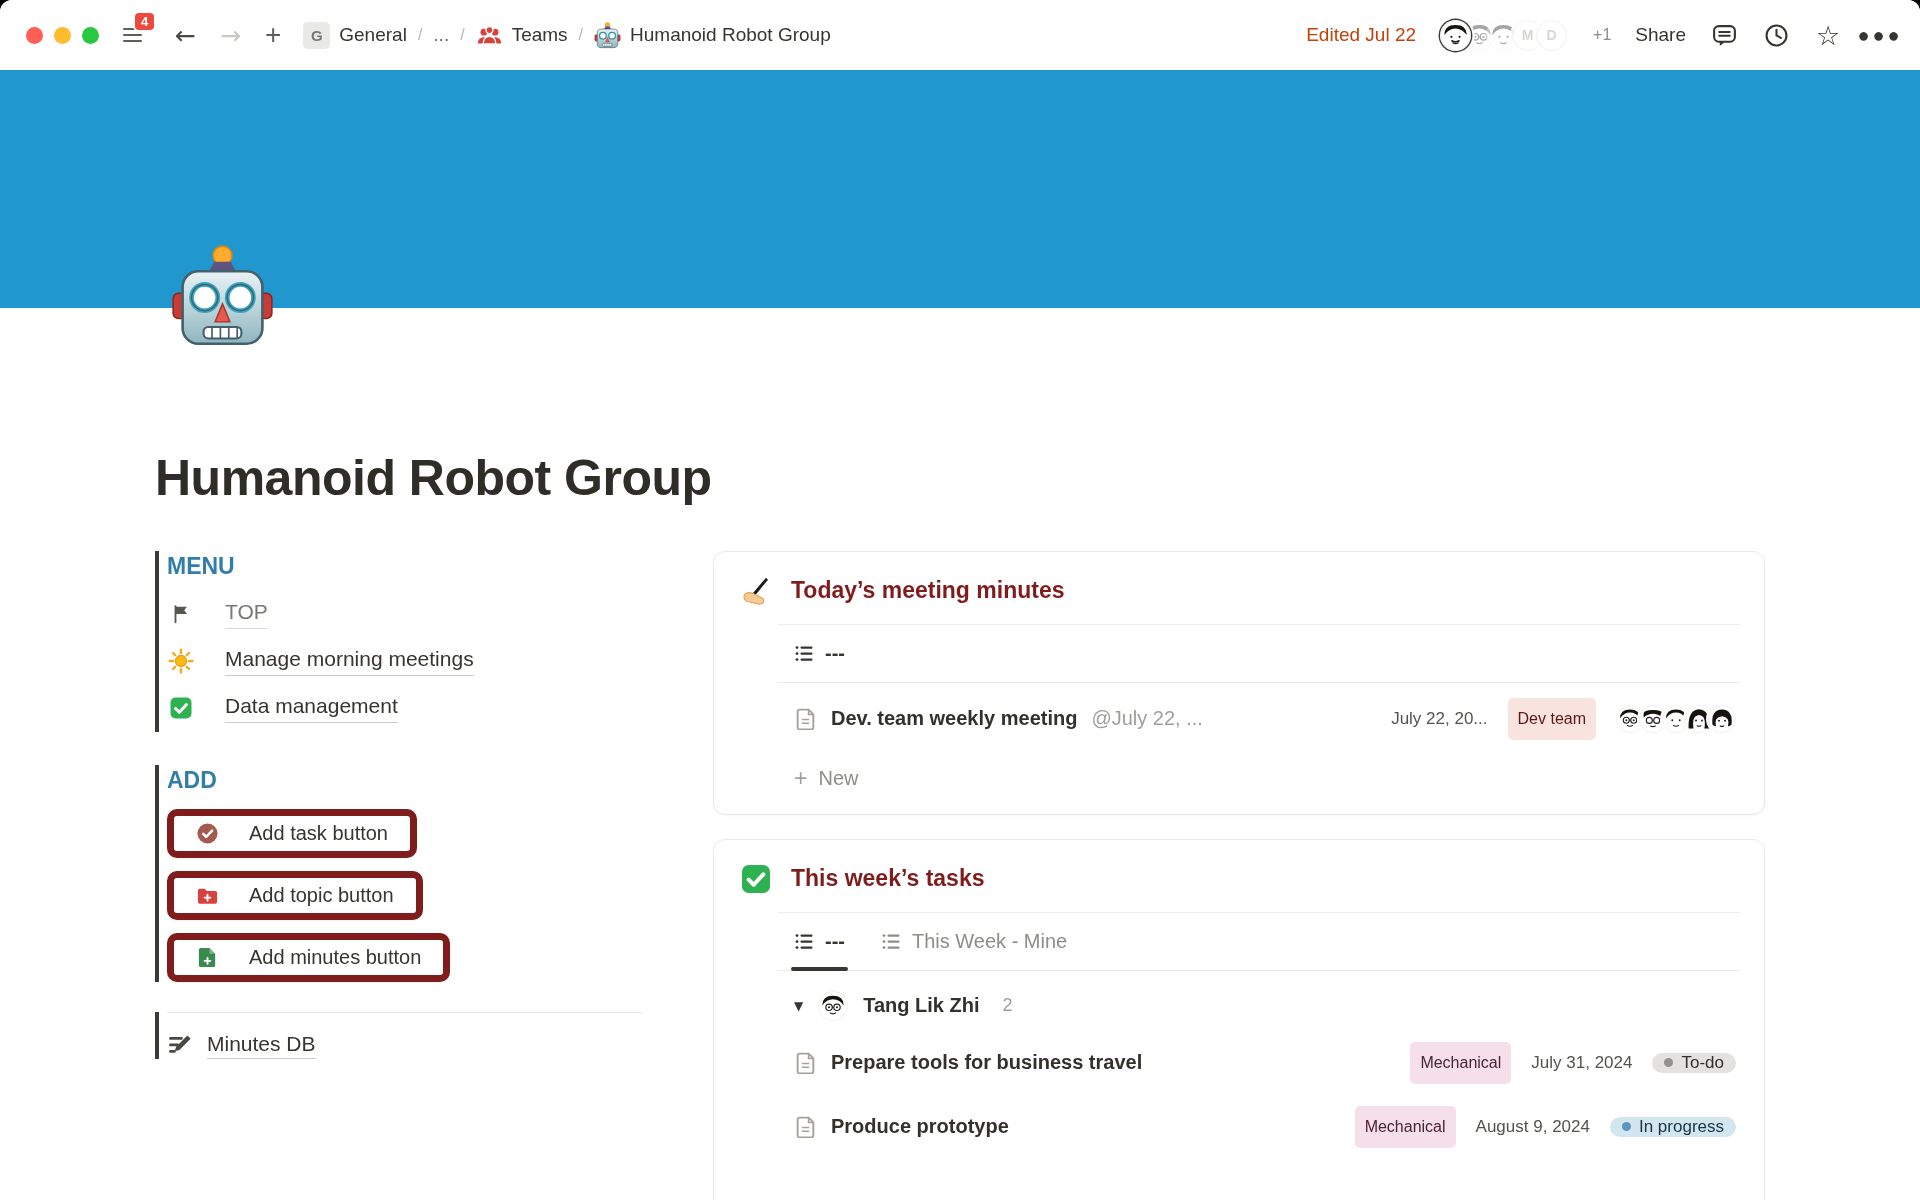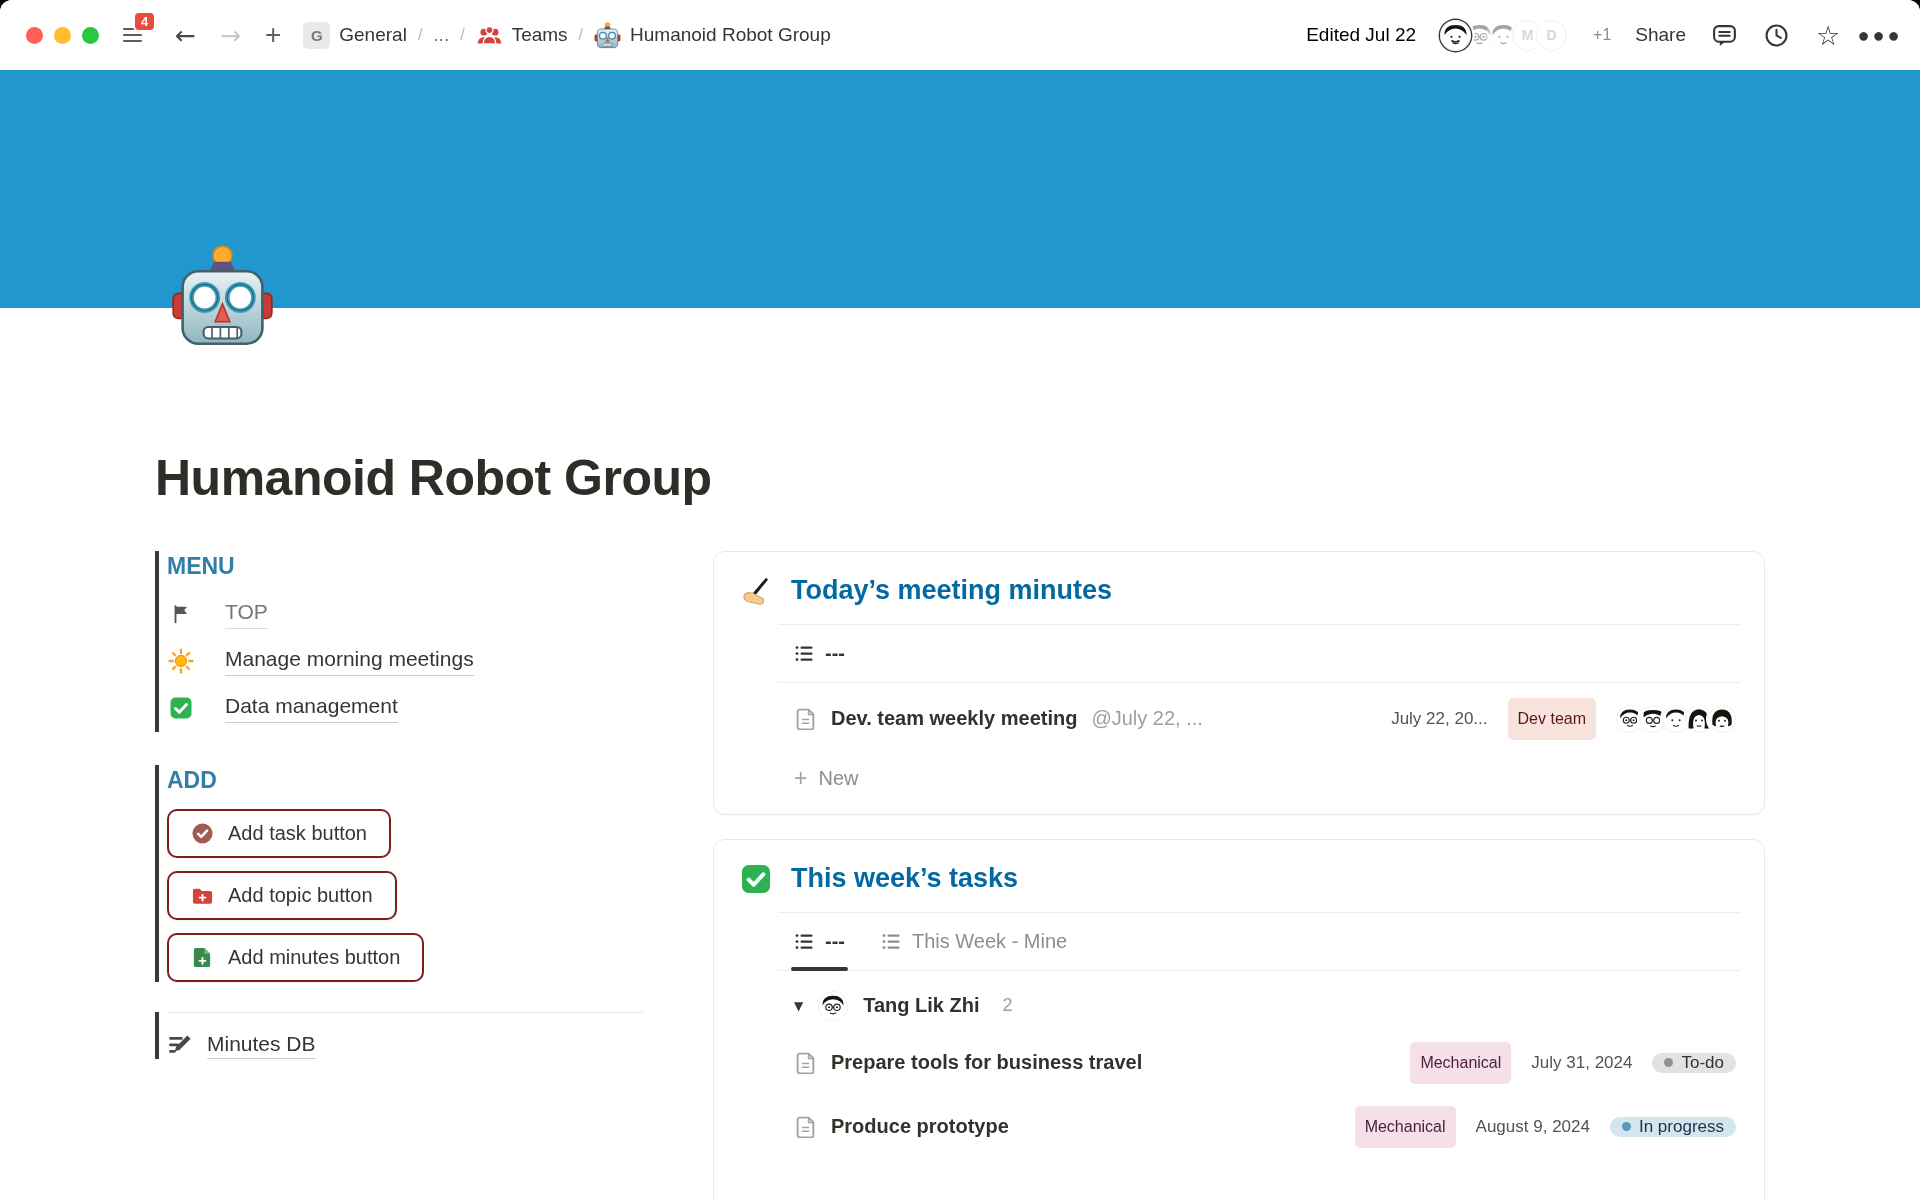--- a/index.html
+++ b/index.html
@@ -27,21 +27,21 @@
   .nav-arrow{font-size:25px;color:#4A4843;margin-right:24px;cursor:pointer;font-family:"DejaVu Sans",sans-serif}
   .nav-arrow.disabled{color:#C9C8C5}
   .plus-btn{font-size:28px;color:#5F5E5B;font-weight:400;margin-right:22px;cursor:pointer;line-height:1}
   .crumbs{display:flex;align-items:center;gap:11px;white-space:nowrap}
   .chip-g{width:27px;height:27px;border-radius:5px;background:#E9E9E7;color:#787774;font-weight:700;font-size:15px;display:flex;align-items:center;justify-content:center}
   .crumb{color:#37352F;cursor:pointer}
   .crumb-sep{color:#B9B7B2;font-size:16px}
   .crumb-ellipsis{color:#6E6C66;cursor:pointer}
   .crumb-item{display:flex;align-items:center;gap:9px;cursor:pointer}
   .tb-right{margin-left:auto;display:flex;align-items:center;gap:24px}
-  .edited{color:#000000}
+  .edited{color:#c2410c}
   .presence{display:flex;align-items:center}
   .pavatar{width:31px;height:31px;border-radius:50%;background:#fff;box-shadow:0 0 0 2px #fff;position:relative}
   .pavatar+.pavatar{margin-left:-7px}
   .pavatar.ringed{box-shadow:0 0 0 1.4px #3a3a38, 0 0 0 3.5px #fff;z-index:5}
   .pavatar.faded{opacity:.38}
   .pavatar.letter{display:flex;align-items:center;justify-content:center;border:1px solid #EFEEEC;color:#D5D3D0;font-size:14px;font-weight:700;opacity:.9}
   .overflow-count{color:#8F8D89;font-size:16px;margin-left:2px}
   .share{color:#37352F;cursor:pointer}
   .tb-icon{width:28px;height:28px;display:flex;align-items:center;justify-content:center;cursor:pointer}
   .star-glyph{font-size:27px;color:#37352F;font-family:"DejaVu Sans",sans-serif;line-height:1}
@@ -61,31 +61,31 @@
   .block{border-left:4px solid #3B3A36;padding-left:8px}
   .section-heading{color:var(--accent-blue-text);font-weight:700;font-size:23px;line-height:30px}
   .menu-list{margin-top:10px}
   .menu-item{display:flex;align-items:center;gap:31px;height:47px;cursor:pointer}
   .menu-item .em{width:27px;height:27px;flex:none;display:flex;align-items:center;justify-content:center}
   .menu-label{font-size:21px;color:#37352F;border-bottom:1px solid rgba(55,53,47,.25);padding-bottom:2px;line-height:1.25}
   .menu-label.muted{color:#7A7873;border-bottom-color:rgba(55,53,47,.18)}
   .menu-block{margin-bottom:33px}
   .add-block{margin-bottom:30px}
   .add-buttons{margin-top:14px;display:flex;flex-direction:column;gap:13px;align-items:flex-start}
-  .btn{display:inline-flex;align-items:center;gap:14px;height:49px;padding:0 22px;border:2px solid #7f1d1d;border-radius:10px;background:#fff;box-shadow:0 1px 2px rgba(15,15,15,.06);font-size:20px;font-weight:500;color:#37352F;cursor:pointer;font-family:inherit}
+  .btn{display:inline-flex;align-items:center;gap:30px;height:49px;padding:0 22px;border:7px solid #7f1d1d;border-radius:10px;background:#fff;box-shadow:0 1px 2px rgba(15,15,15,.06);font-size:20px;font-weight:500;color:#37352F;cursor:pointer;font-family:inherit}
   .db-rule{border:none;height:1px;background:#E9E8E6;margin-top:16px}
   .db-item{display:flex;align-items:center;gap:14px;margin-top:19px;cursor:pointer}
   .db-label{font-size:21px;color:#37352F;border-bottom:1px solid rgba(55,53,47,.25);padding-bottom:2px}
 
   
   .card{border:1px solid #E9E8E6;border-radius:12px;background:#fff;box-shadow:0 1px 2px rgba(15,15,15,.03);overflow:hidden}
   .card+.card{margin-top:24px}
   .card-head{display:flex;align-items:center;gap:19px;padding:23px 24px 17px 26px}
   .card-head .em{width:32px;height:32px;flex:none}
-  .card-title{font-size:27px;font-weight:700;color:#0369a1}
+  .card-title{font-size:23px;font-weight:700;color:#7f1d1d}
   .card-inner{margin-left:64px;margin-right:24px}
   .divider{height:1px;background:#EDECEA}
   .view-tabs{display:flex;align-items:center;gap:36px;height:57px;padding-left:16px;position:relative}
   .tab{display:flex;align-items:center;gap:10px;font-size:20px;font-weight:600;color:#37352F;height:100%;position:relative;cursor:pointer}
   .tab.inactive{color:#8F8D89;font-weight:500}
   .tab.underlined::after{content:"";position:absolute;left:-3px;right:-3px;bottom:-1px;height:3.5px;background:#37352F;border-radius:2px}
   .mrow{display:flex;align-items:center;gap:14px;padding:15px 4px 15px 16px;font-size:20px;cursor:pointer}
   .row-title{font-weight:600;color:#33312C;white-space:nowrap}
   .row-mention{color:#A09E9A}
   .row-props{margin-left:auto;display:flex;align-items:center;gap:20px}

